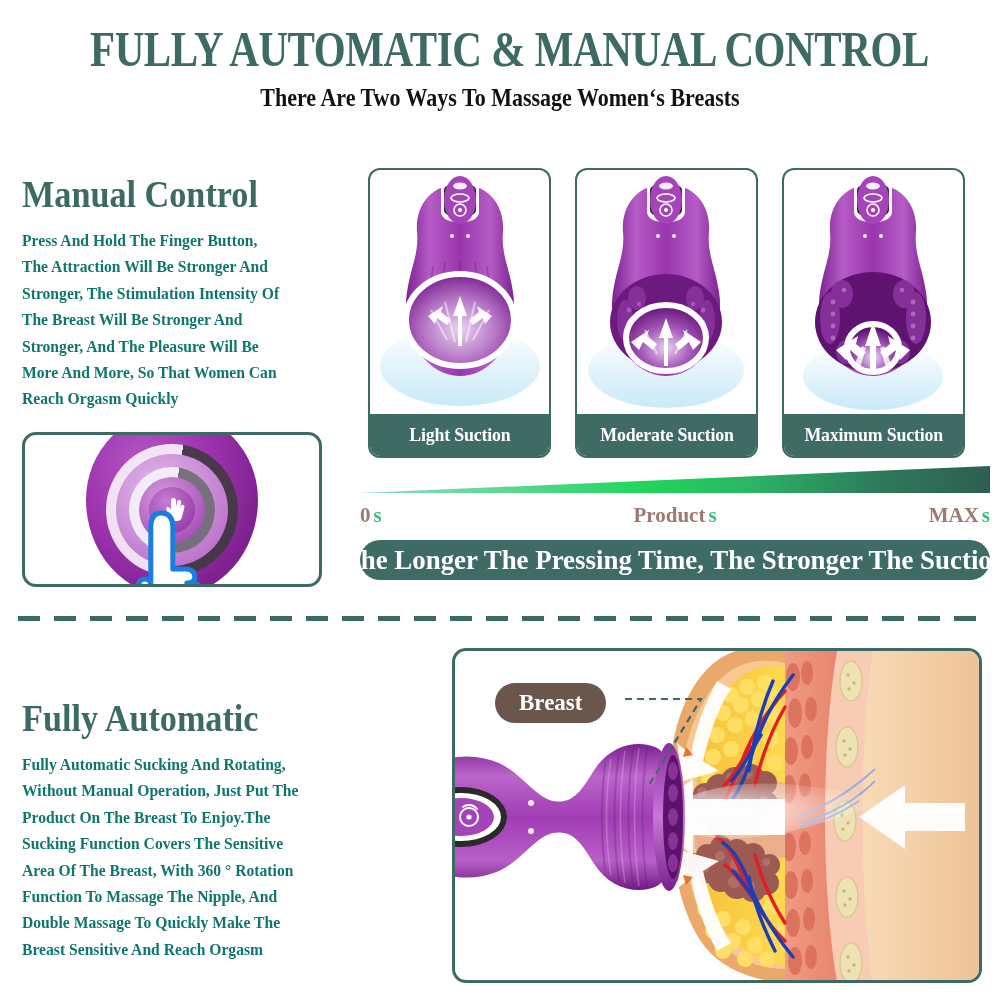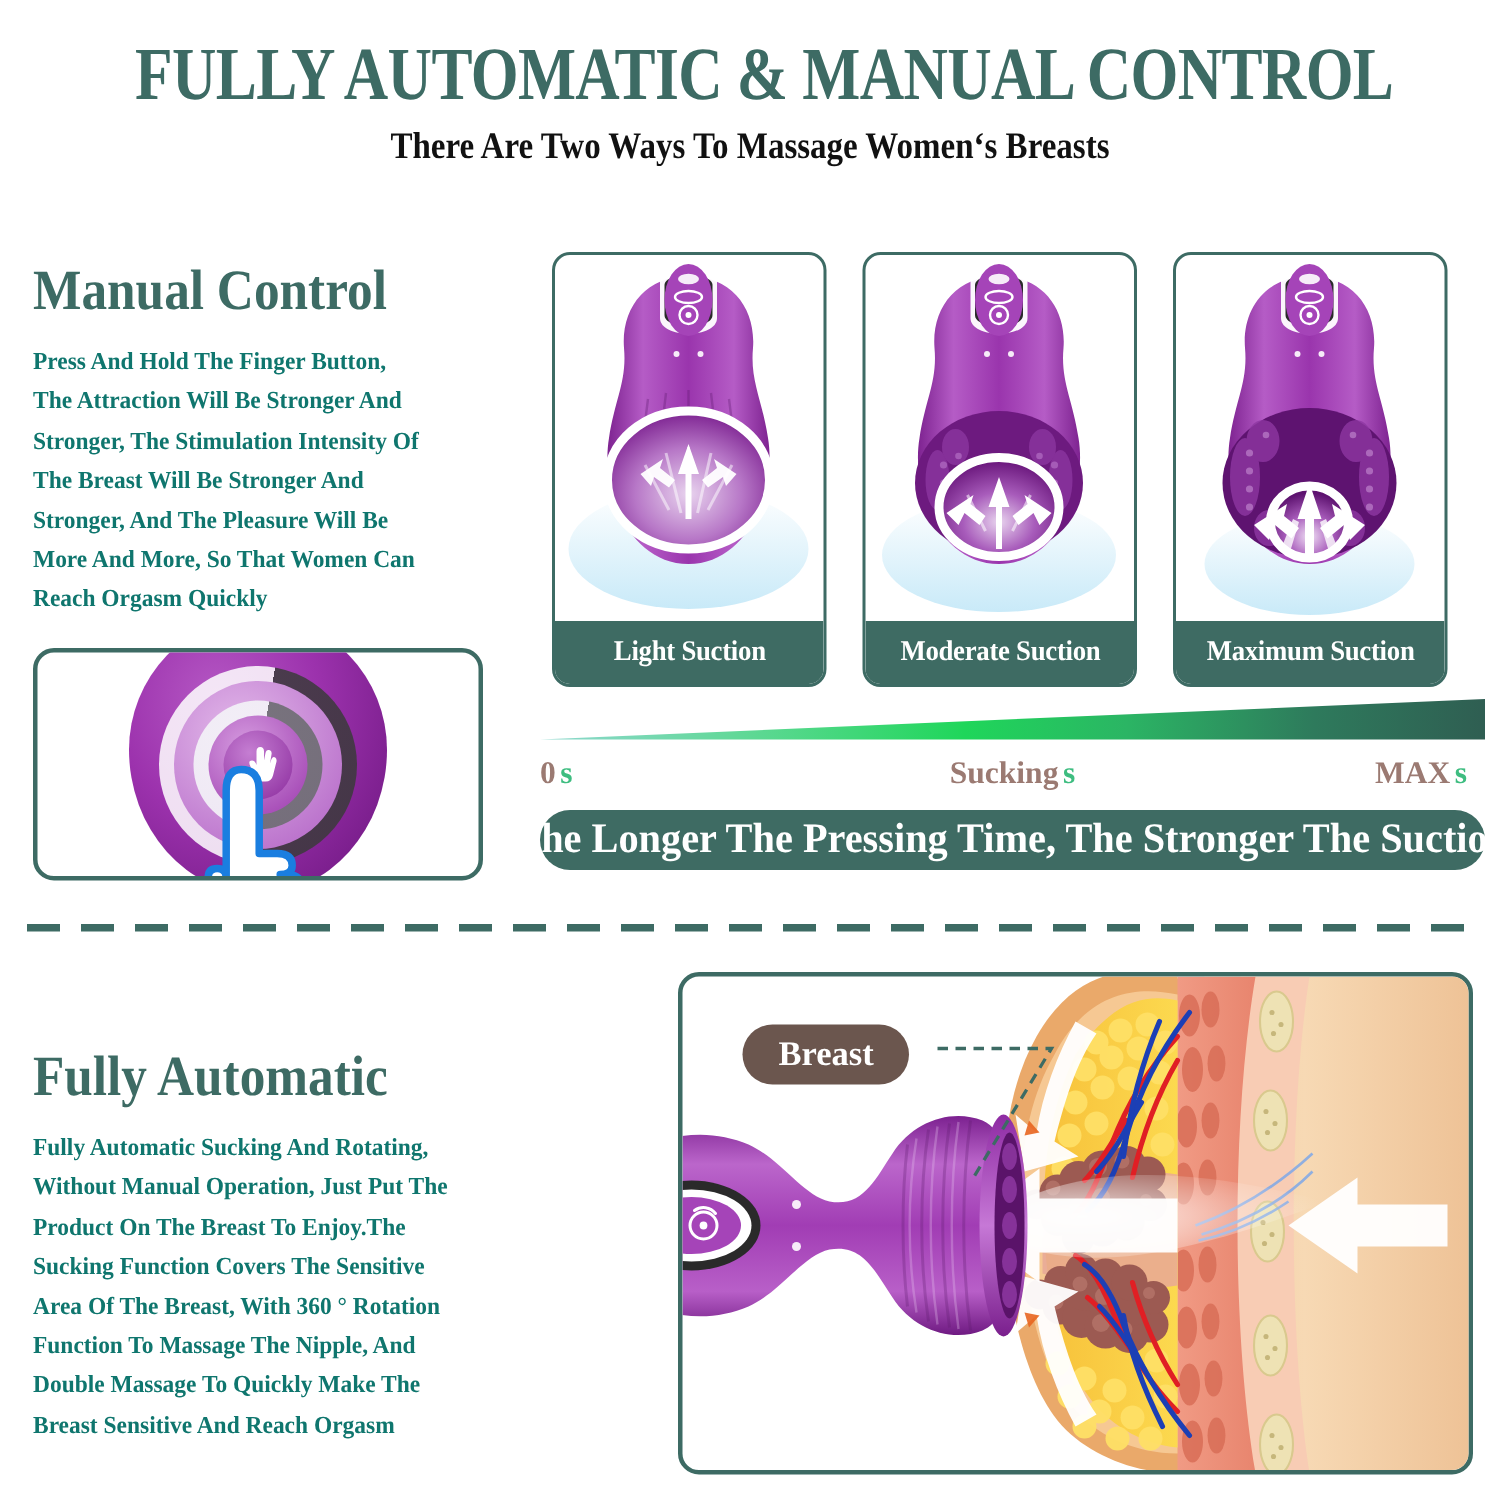--- a/index.html
+++ b/index.html
@@ -67,21 +67,21 @@
   .fp-finger {
     position: absolute; left: 50%; top: 48%; transform: translateX(-46%);
     width: 120px; height: 110px;
   }
 
   
   .card {
     position: absolute; top: 168px; width: 183px; height: 290px;
     border: 2.5px solid #3d6b64; border-radius: 12px; overflow: hidden; background:#fff;
   }
-  .card.c1 { left: 368px; }
+  .card.c1 { left: 368px; text-align: center; }
   .card.c2 { left: 575px; }
   .card.c3 { left: 782px; }
   .card-art { position: absolute; left: 0; top: 0; right: 0; bottom: 42px; overflow: hidden; }
   .card-label {
     position: absolute; left: 0; right: 0; bottom: 0; height: 42px;
     background: #3e6b63; color: #fff;
     display: flex; align-items: center; justify-content: center;
     font-size: 19px; font-weight: 700; letter-spacing: -0.2px;
   }
   .card-label span { transform: scaleX(0.94); display:block; white-space: nowrap; }
@@ -89,21 +89,21 @@
   
   .wedge { position: absolute; left: 360px; top: 462px; width: 630px; height: 34px; }
 
   
   .scale-labels { position: absolute; left: 360px; top: 503px; width: 630px; height: 30px; }
   .scale-lab { position: absolute; font-size: 21px; font-weight: 700; white-space: nowrap; text-align: center; }
   .scale-lab .num { color: #9b7a72; }
   .scale-lab .unit { color: #3ebd80; margin-left: 3px; }
   .sl-0 { left: 0; }
   .sl-mid { left: 50%; transform: translateX(-50%); }
-  .sl-max { right: 12px; margin-left: 40px; }
+  .sl-max { right: 0; margin-left: 40px; }
 
   
   .banner {
     position: absolute; left: 360px; top: 540px; width: 630px; height: 40px;
     background: #3e6b63; border-radius: 20px; color: #fff;
     display: flex; align-items: center; justify-content: center;
     font-size: 28px; font-weight: 700;
   }
   .banner span { transform: scaleX(0.96); white-space: nowrap; display:block; }
 
@@ -396,21 +396,21 @@
       </defs>
       <path d="M0 31 L630 4 L630 31 Z" fill="url(#wedgeGrad)"></path>
     </svg>
   </div>
 
   <div class="scale-labels">
     <div class="scale-lab sl-0">
       <span class="num">0</span><span class="unit">s</span>
     </div>
     <div class="scale-lab sl-mid">
-      <span class="num">Sucking</span><span class="unit">s</span>
+      <span class="num">Product</span><span class="unit">s</span>
     </div>
     <div class="scale-lab sl-max">
       <span class="num">MAX</span><span class="unit">s</span>
     </div>
   </div>
 
   <div class="banner">
     <span>The Longer The Pressing Time, The Stronger The Suction</span>
   </div>
 

